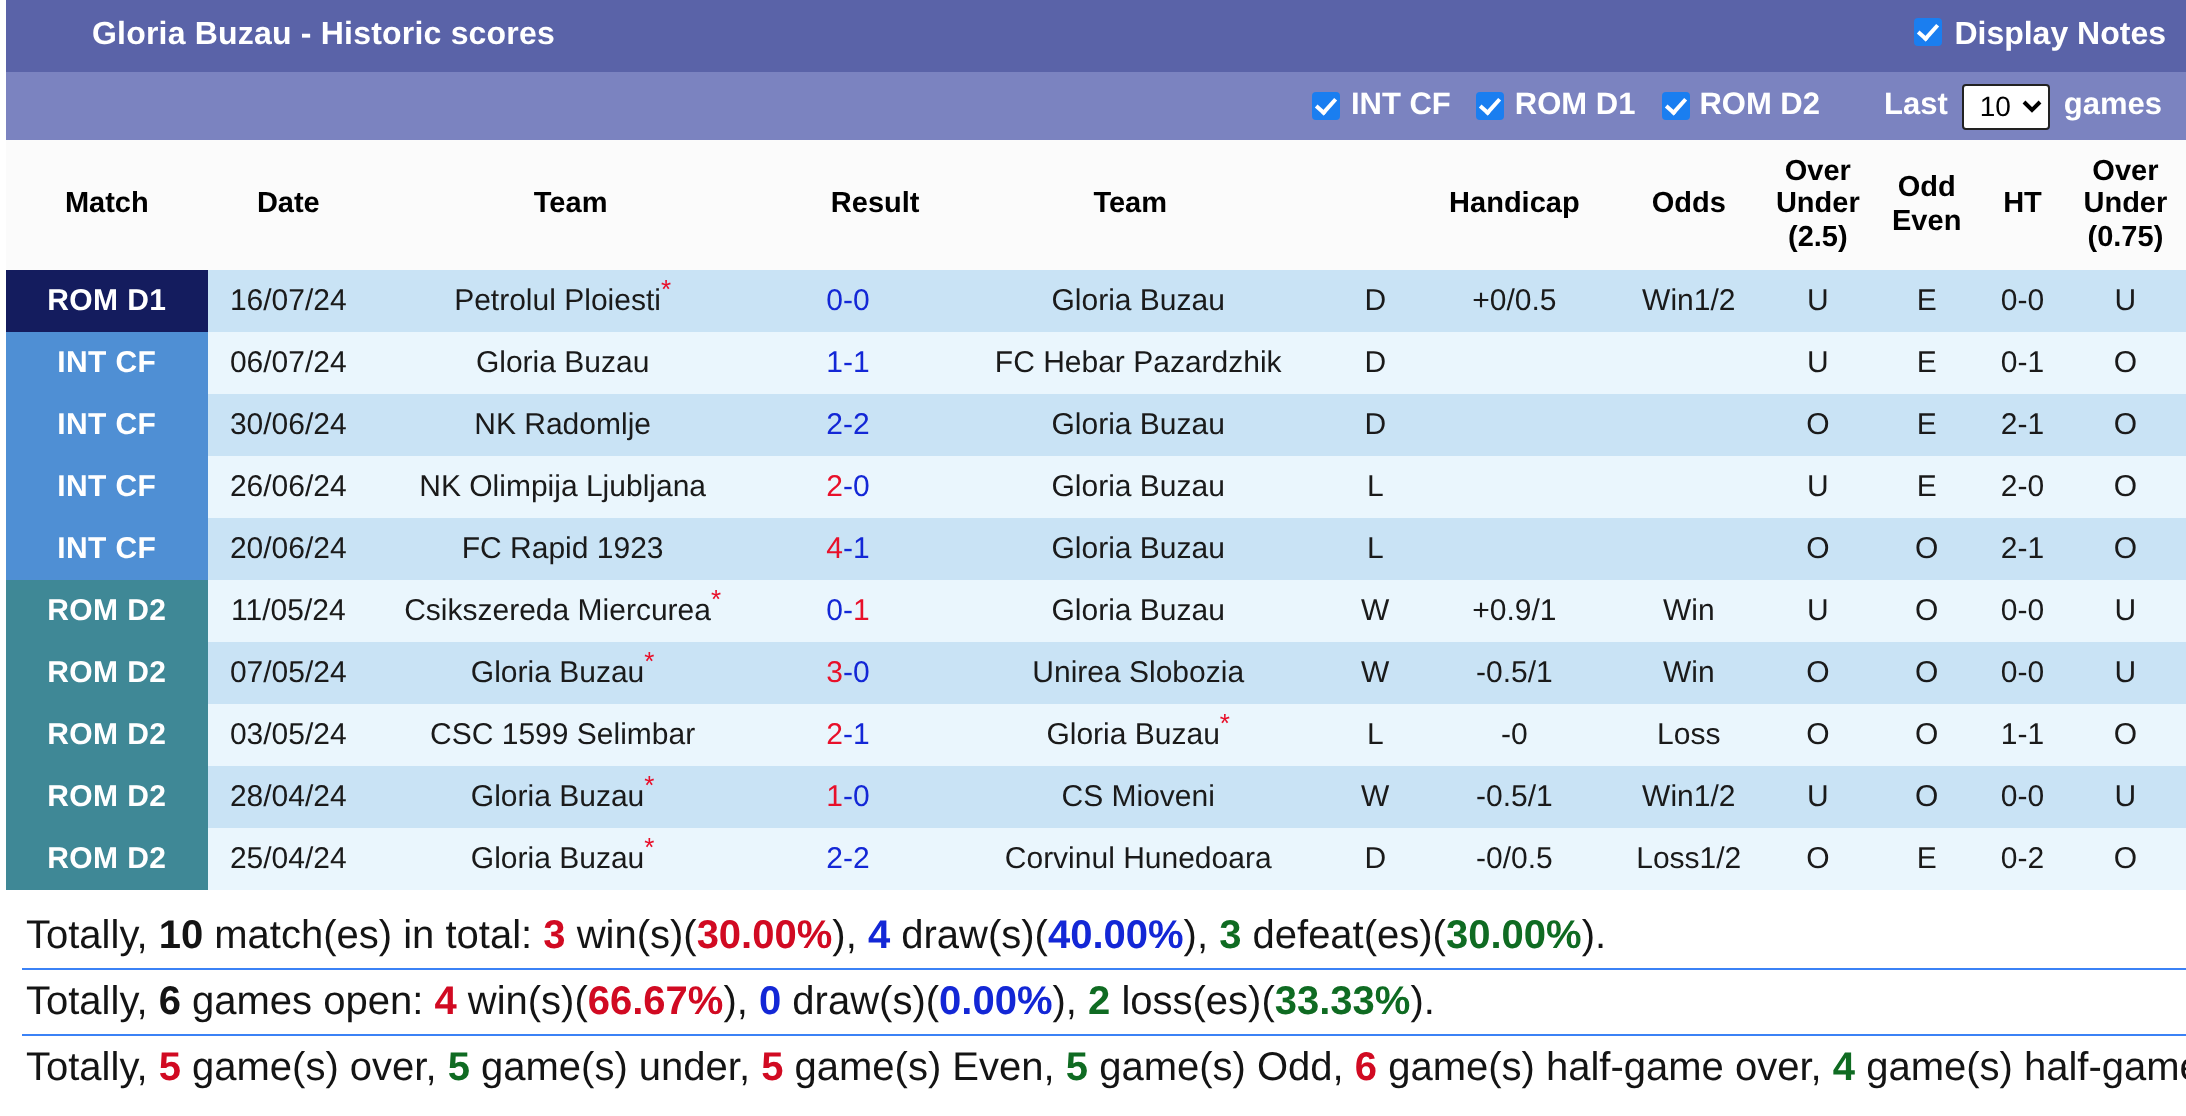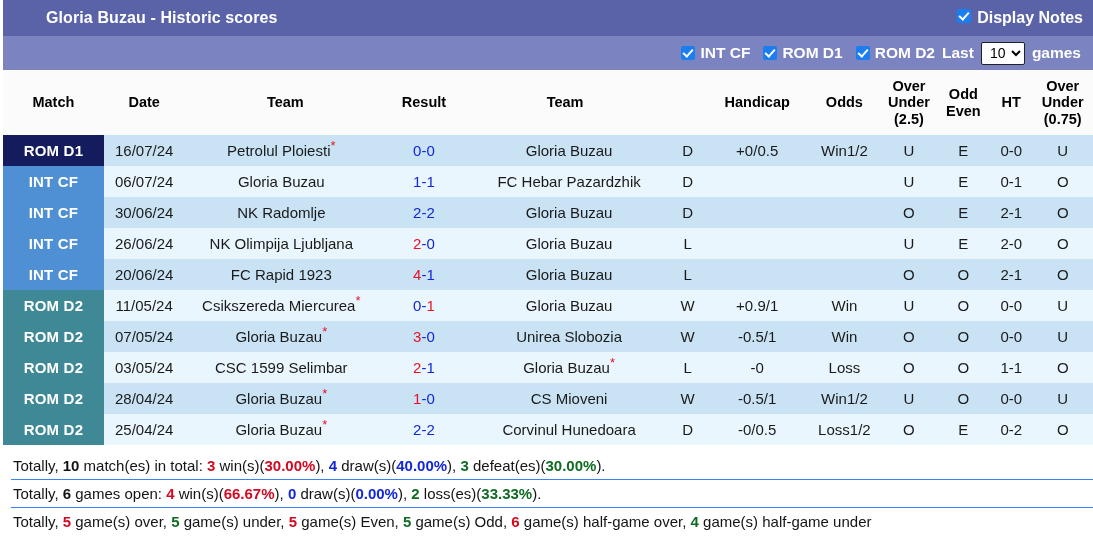--- a/index.html
+++ b/index.html
@@ -75,21 +75,21 @@
     padding: 0 12px 0 0;
     gap: 7px;
     flex: 0 0 34px;
   }
   .filterbar .flabel {
     color: #ffffff; font-size: 15.5px; font-weight: bold;
     white-space: nowrap;
   }
   .filt { display: flex; align-items: center; gap: 5px; }
   .filt + .filt { margin-left: 6px; }
-  .lastwrap { display: flex; align-items: center; gap: 7px; margin-left: 0; }
+  .lastwrap { display: flex; align-items: center; gap: 7px; margin-left: 25px; }
   select.games-select {
     font-family: "Liberation Sans", sans-serif;
     font-size: 14px;
     height: 23px;
     padding: 0 2px 0 4px;
     border: 1px solid #222;
     border-radius: 2px;
     background: #ffffff;
     color: #000;
   }
@@ -146,21 +146,21 @@
   td.c-hcp    { width: 100px; }
   td.c-odds   { width: 73px; }
   td.c-ou25   { width: 55px; }
   td.c-oe     { width: 53px; }
   td.c-ht     { width: 42px; }
   td.c-ou075  { width: 60px; }
 
   th.h-league { width: 100px; }
   th.h-date   { width: 80px; }
   th.h-home   { width: 200px; }
-  th.h-score  { width: 75px; }
+  th.h-score  { width: 75px; text-align: right; }
   th.h-away   { width: 205px; }
   th.h-res    { width: 38px; }
   th.h-hcp    { width: 100px; }
   th.h-odds   { width: 73px; }
   th.h-ou25   { width: 55px; }
   th.h-oe     { width: 53px; }
   th.h-ht     { width: 42px; }
   th.h-ou075  { width: 60px; }
 
   .t-blue  { color: #1327d6; }
@@ -173,21 +173,21 @@
   .sc-blue  { color: #1327d6; }
   .sc-dash  { color: #1327d6; }
 
   
   .footer {
     padding: 7px 0 4px 8px;
     background: #ffffff;
     flex: 1 1 auto;
   }
   .footer .fline {
-    font-size: 15px;
+    font-size: 20px;
     color: #141414;
     line-height: 1.0;
     padding: 6px 0 6px 2px;
     white-space: nowrap;
   }
   .footer .fline + .fline { border-top: 1px solid #3b82f6; }
   .f-red   { color: #d10a22; font-weight: bold; }
   .f-blue  { color: #1327d6; font-weight: bold; }
   .f-green { color: #0f6b22; font-weight: bold; }
   .f-dark  { color: #141414; font-weight: bold; }

